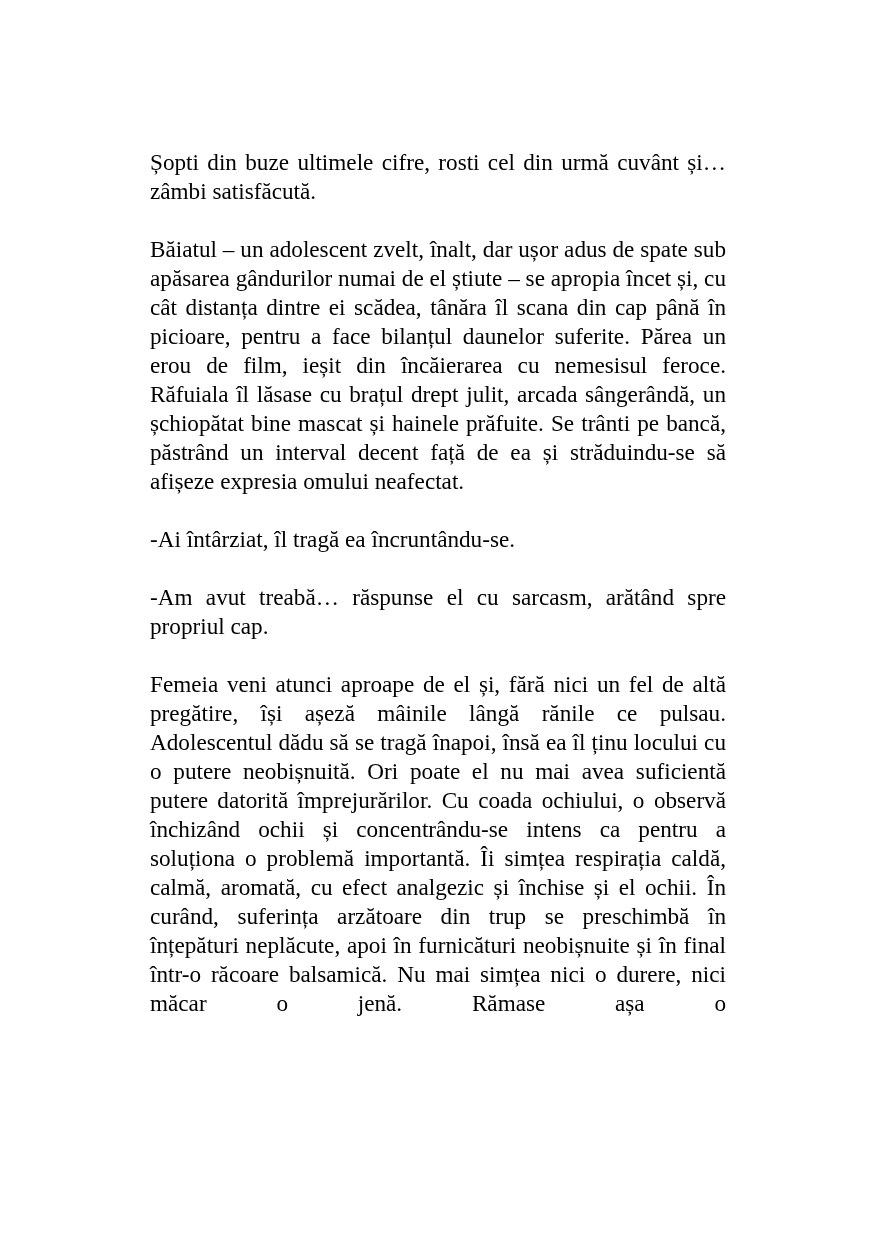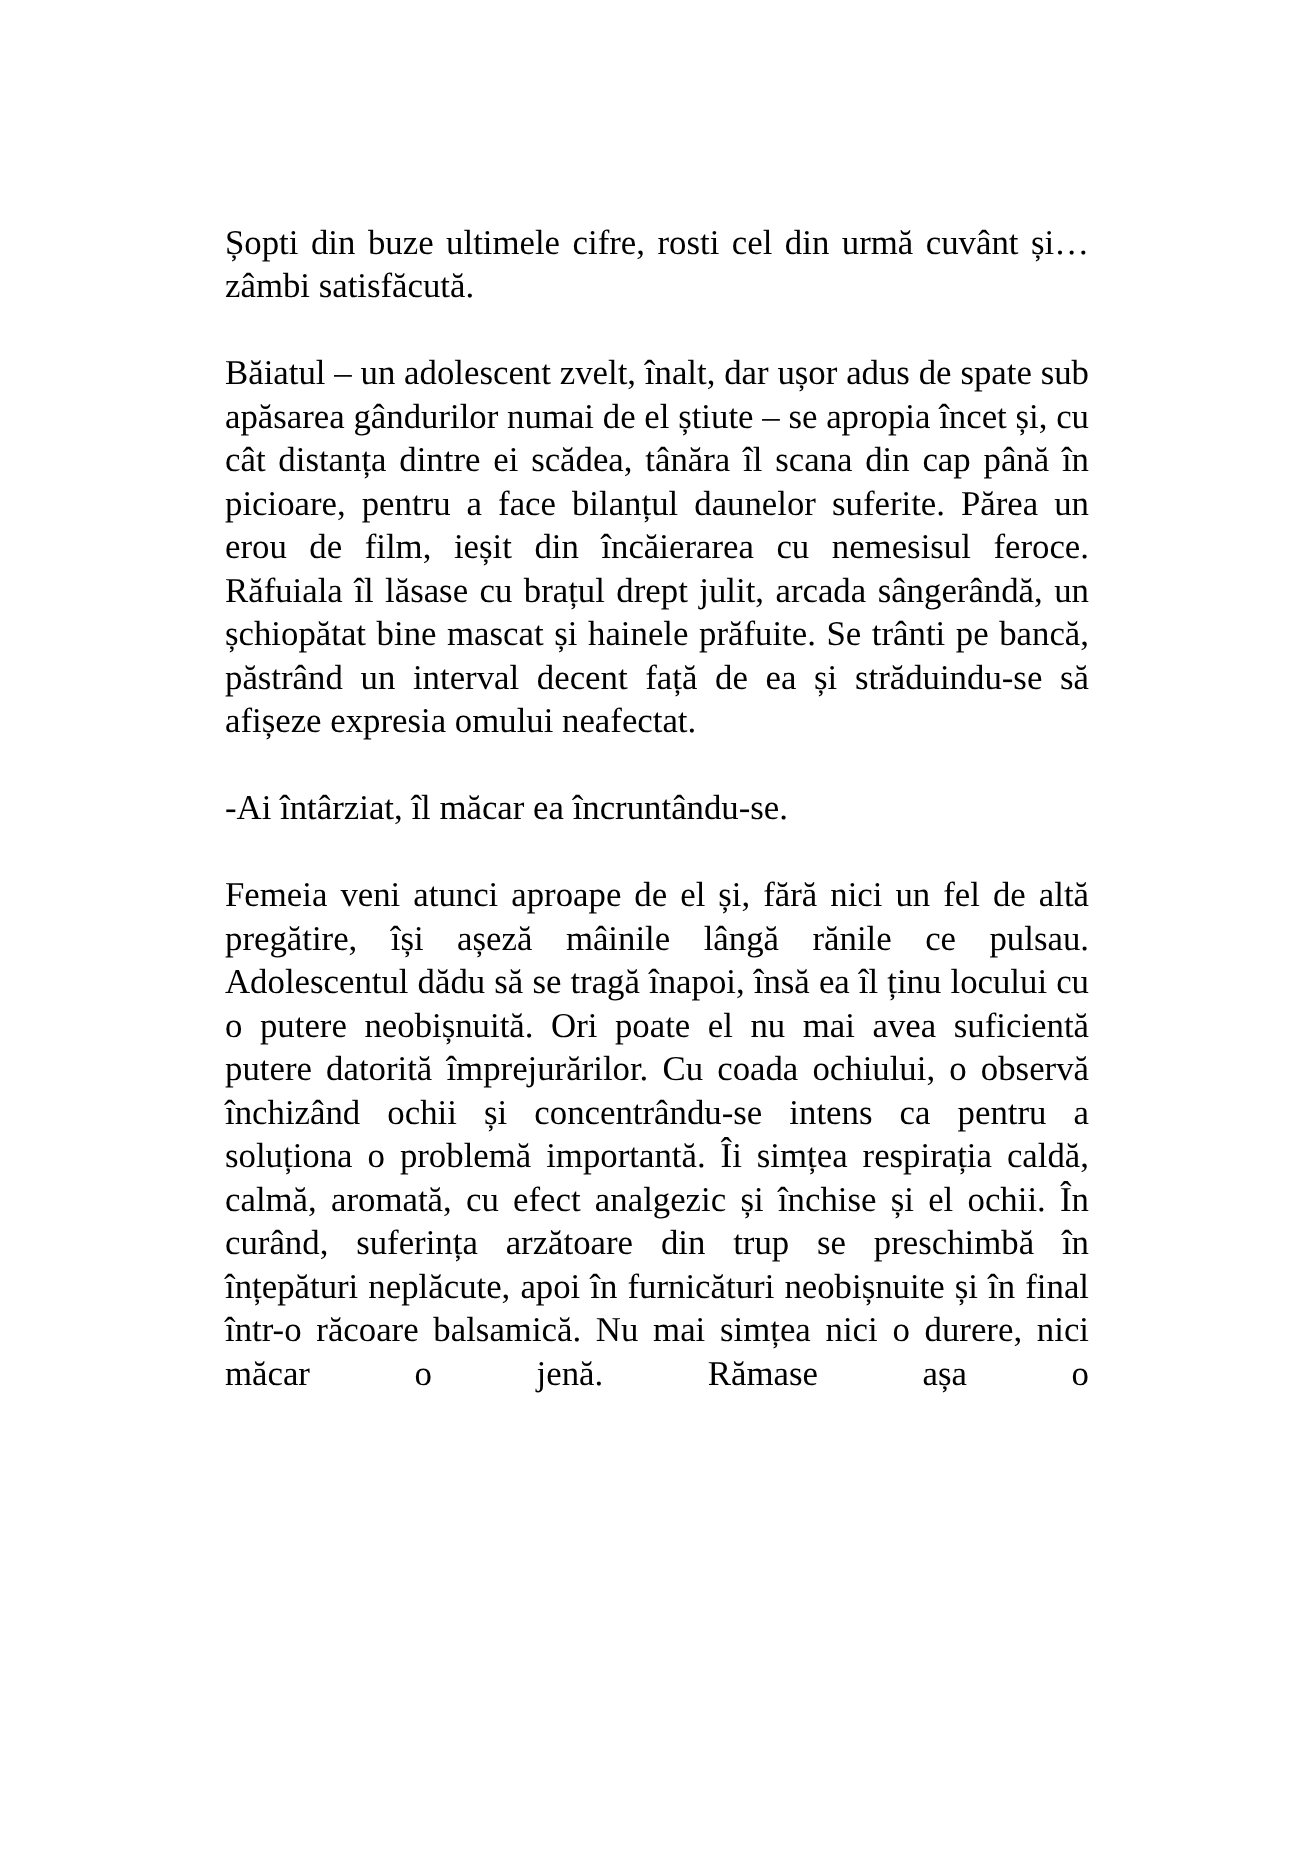--- a/index.html
+++ b/index.html
@@ -19,16 +19,17 @@
     .text-block p { margin: 0 0 29px 0; }
     .text-block p.last { margin-bottom: 12px; text-align-last: justify; }
   </style>
 </head>
 <body>
 
 <div class="page">
   <div class="text-block">
     <p>Șopti din buze ultimele cifre, rosti cel din urmă cuvânt și… zâmbi satisfăcută.</p>
     <p>Băiatul – un adolescent zvelt, înalt, dar ușor adus de spate sub apăsarea gândurilor numai de el știute – se apropia încet și, cu cât distanța dintre ei scădea, tânăra îl scana din cap până în picioare, pentru a face bilanțul daunelor suferite. Părea un erou de film, ieșit din încăierarea cu nemesisul feroce. Răfuiala îl lăsase cu brațul drept julit, arcada sângerândă, un șchiopătat bine mascat și hainele prăfuite. Se trânti pe bancă, păstrând un interval decent față de ea și străduindu-se să afișeze expresia omului neafectat.</p>
-    <p>-Ai întârziat, îl măcar ea încruntându-se.</p>
+    <p>-Ai întârziat, îl tragă ea încruntându-se.</p>
+    <p>-Am avut treabă… răspunse el cu sarcasm, arătând spre propriul cap.</p>
     <p class="last">Femeia veni atunci aproape de el și, fără nici un fel de altă pregătire, își așeză mâinile lângă rănile ce pulsau. Adolescentul dădu să se tragă înapoi, însă ea îl ținu locului cu o putere neobișnuită. Ori poate el nu mai avea suficientă putere datorită împrejurărilor. Cu coada ochiului, o observă închizând ochii și concentrându-se intens ca pentru a soluționa o problemă importantă. Îi simțea respirația caldă, calmă, aromată, cu efect analgezic și închise și el ochii. În curând, suferința arzătoare din trup se preschimbă în înțepături neplăcute, apoi în furnicături neobișnuite și în final într-o răcoare balsamică. Nu mai simțea nici o durere, nici măcar o jenă. Rămase așa o</p>
   </div>
 </div>
 
 </body></html>

